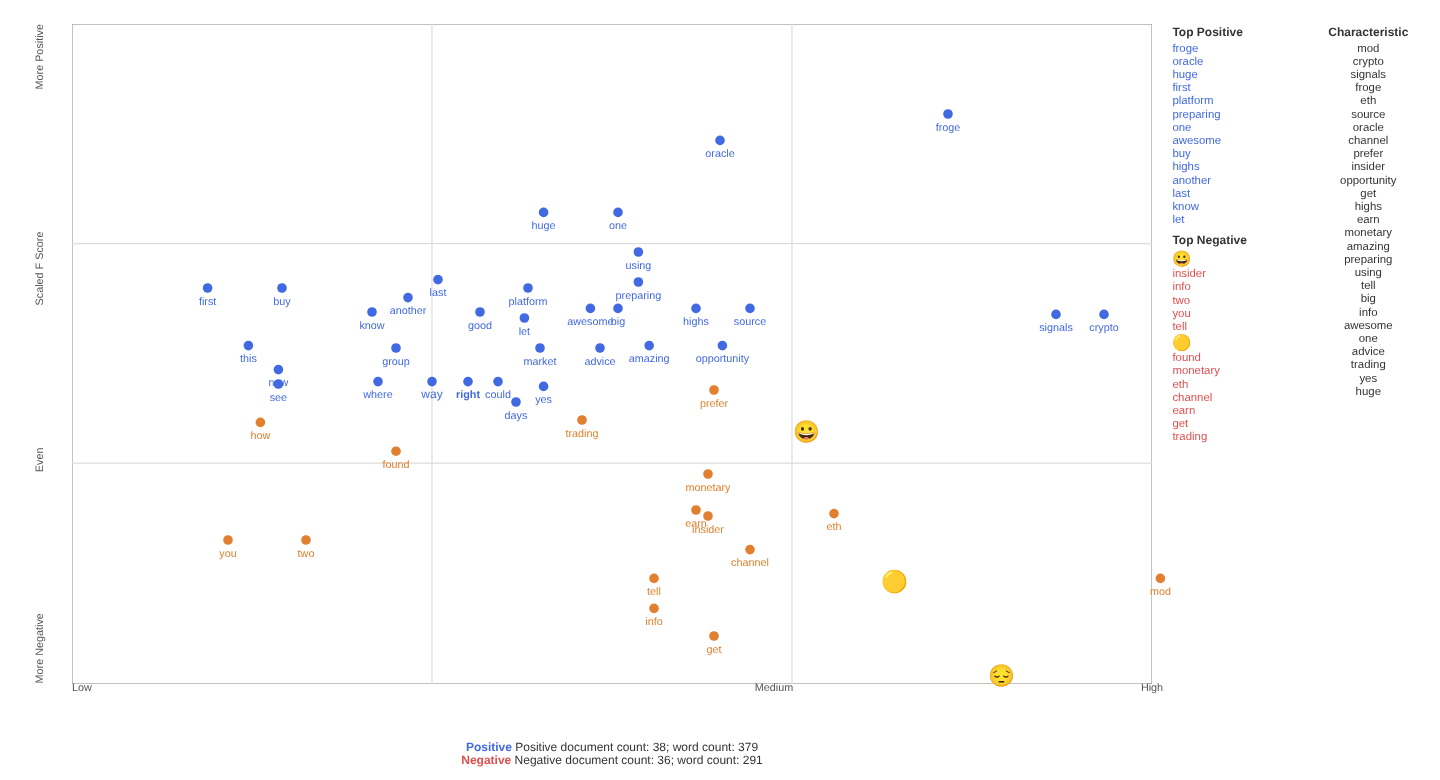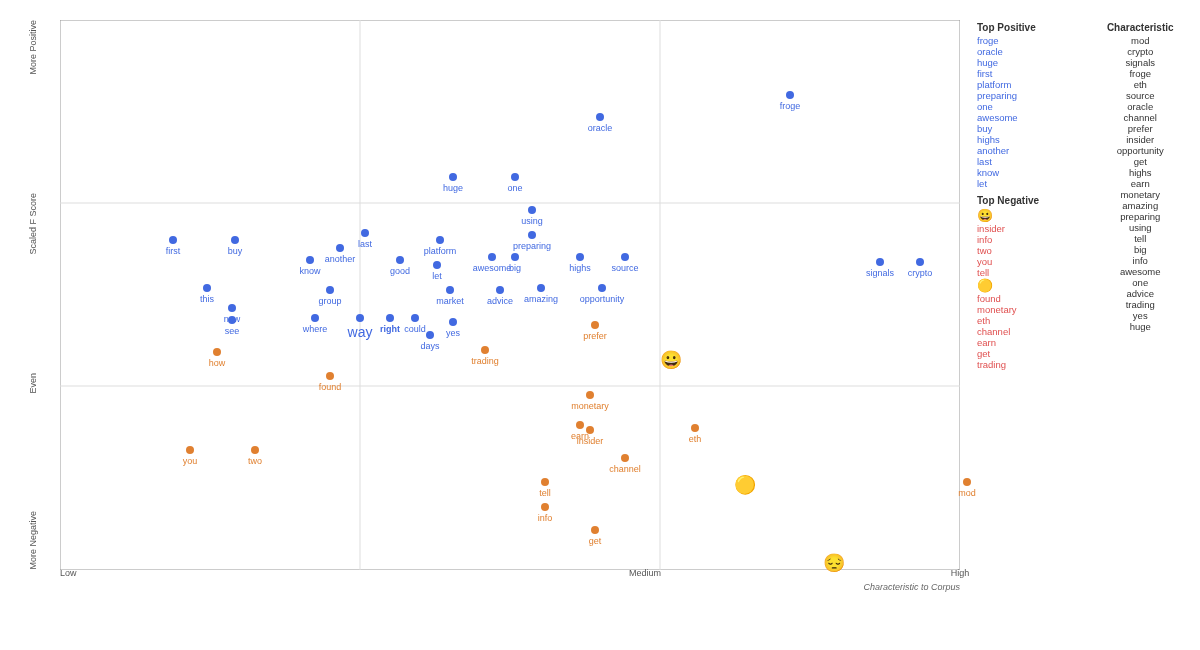--- a/index.html
+++ b/index.html
@@ -66,21 +66,20 @@
     <line x1="0" y1="366" x2="900" y2="366" stroke="#ddd" stroke-width="1"></line>
 
     <line x1="300" y1="0" x2="300" y2="550" stroke="#ddd" stroke-width="1"></line>
     <line x1="600" y1="0" x2="600" y2="550" stroke="#ddd" stroke-width="1"></line>
   </svg>
 
   <span style="position:absolute;bottom:72px;left:60px;font-size:9px;color:#555;">Low</span>
   <span style="position:absolute;bottom:72px;left:645px;font-size:9px;color:#555;transform:translateX(-50%);">Medium</span>
   <span style="position:absolute;bottom:72px;left:960px;font-size:9px;color:#555;transform:translateX(-50%);">High</span>
 
-  <span style="position:absolute;bottom:58px;left:60px;width:900px;text-align:right;font-size:9px;color:#666;font-style:italic;">Characteristic to Corpus</span>
 
   <div id="plot-words" style="position:absolute;left:60px;top:20px;width:900px;height:550px;overflow:visible;">
   <span class="word-label" style="position: absolute; left: 540px; top: 103px; font-size: 9px; color: rgb(65, 105, 225); transform: translateX(-50%); white-space: nowrap;">oracle</span>
       <div class="word-dot" style="position: absolute; left: 540px; top: 97px; width: 8px; height: 8px; border-radius: 50%; background: rgb(65, 105, 225); transform: translate(-50%, -50%);"></div>
       <span class="word-label" style="position: absolute; left: 730px; top: 81px; font-size: 9px; color: rgb(65, 105, 225); transform: translateX(-50%); white-space: nowrap;">froge</span>
       <div class="word-dot" style="position: absolute; left: 730px; top: 75px; width: 8px; height: 8px; border-radius: 50%; background: rgb(65, 105, 225); transform: translate(-50%, -50%);"></div>
       <span class="word-label" style="position: absolute; left: 393px; top: 163px; font-size: 9px; color: rgb(65, 105, 225); transform: translateX(-50%); white-space: nowrap;">huge</span>
       <div class="word-dot" style="position: absolute; left: 393px; top: 157px; width: 8px; height: 8px; border-radius: 50%; background: rgb(65, 105, 225); transform: translate(-50%, -50%);"></div>
       <span class="word-label" style="position: absolute; left: 455px; top: 163px; font-size: 9px; color: rgb(65, 105, 225); transform: translateX(-50%); white-space: nowrap;">one</span>
       <div class="word-dot" style="position: absolute; left: 455px; top: 157px; width: 8px; height: 8px; border-radius: 50%; background: rgb(65, 105, 225); transform: translate(-50%, -50%);"></div>
@@ -123,21 +122,21 @@
       <span class="word-label" style="position: absolute; left: 481px; top: 274px; font-size: 9px; color: rgb(65, 105, 225); transform: translateX(-50%); white-space: nowrap;">amazing</span>
       <div class="word-dot" style="position: absolute; left: 481px; top: 268px; width: 8px; height: 8px; border-radius: 50%; background: rgb(65, 105, 225); transform: translate(-50%, -50%);"></div>
       <span class="word-label" style="position: absolute; left: 542px; top: 274px; font-size: 9px; color: rgb(65, 105, 225); transform: translateX(-50%); white-space: nowrap;">opportunity</span>
       <div class="word-dot" style="position: absolute; left: 542px; top: 268px; width: 8px; height: 8px; border-radius: 50%; background: rgb(65, 105, 225); transform: translate(-50%, -50%);"></div>
       <span class="word-label" style="position: absolute; left: 172px; top: 294px; font-size: 9px; color: rgb(65, 105, 225); transform: translateX(-50%); white-space: nowrap;">new</span>
       <div class="word-dot" style="position: absolute; left: 172px; top: 288px; width: 8px; height: 8px; border-radius: 50%; background: rgb(65, 105, 225); transform: translate(-50%, -50%);"></div>
       <span class="word-label" style="position: absolute; left: 172px; top: 306px; font-size: 9px; color: rgb(65, 105, 225); transform: translateX(-50%); white-space: nowrap;">see</span>
       <div class="word-dot" style="position: absolute; left: 172px; top: 300px; width: 8px; height: 8px; border-radius: 50%; background: rgb(65, 105, 225); transform: translate(-50%, -50%);"></div>
       <span class="word-label" style="position: absolute; left: 255px; top: 304px; font-size: 9px; color: rgb(65, 105, 225); transform: translateX(-50%); white-space: nowrap;">where</span>
       <div class="word-dot" style="position: absolute; left: 255px; top: 298px; width: 8px; height: 8px; border-radius: 50%; background: rgb(65, 105, 225); transform: translate(-50%, -50%);"></div>
-      <span class="word-label" style="position: absolute; left: 300px; top: 304px; font-size: 14px; color: rgb(65, 105, 225); transform: translateX(-50%); white-space: nowrap;">way</span>
+      <span class="word-label" style="position: absolute; left: 300px; top: 304px; font-size: 10px; color: rgb(65, 105, 225); transform: translateX(-50%); white-space: nowrap;">way</span>
       <div class="word-dot" style="position: absolute; left: 300px; top: 298px; width: 8px; height: 8px; border-radius: 50%; background: rgb(65, 105, 225); transform: translate(-50%, -50%);"></div>
       <span class="word-label" style="position: absolute; left: 330px; top: 304px; font-size: 9px; color: rgb(65, 105, 225); transform: translateX(-50%); white-space: nowrap; font-weight: bold;">right</span>
       <div class="word-dot" style="position: absolute; left: 330px; top: 298px; width: 8px; height: 8px; border-radius: 50%; background: rgb(65, 105, 225); transform: translate(-50%, -50%);"></div>
       <span class="word-label" style="position: absolute; left: 355px; top: 304px; font-size: 9px; color: rgb(65, 105, 225); transform: translateX(-50%); white-space: nowrap;">could</span>
       <div class="word-dot" style="position: absolute; left: 355px; top: 298px; width: 8px; height: 8px; border-radius: 50%; background: rgb(65, 105, 225); transform: translate(-50%, -50%);"></div>
       <span class="word-label" style="position: absolute; left: 393px; top: 308px; font-size: 9px; color: rgb(65, 105, 225); transform: translateX(-50%); white-space: nowrap;">yes</span>
       <div class="word-dot" style="position: absolute; left: 393px; top: 302px; width: 8px; height: 8px; border-radius: 50%; background: rgb(65, 105, 225); transform: translate(-50%, -50%);"></div>
       <span class="word-label" style="position: absolute; left: 535px; top: 311px; font-size: 9px; color: rgb(224, 128, 48); transform: translateX(-50%); white-space: nowrap;">prefer</span>
       <div class="word-dot" style="position: absolute; left: 535px; top: 305px; width: 8px; height: 8px; border-radius: 50%; background: rgb(224, 128, 48); transform: translate(-50%, -50%);"></div>
       <span class="word-label" style="position: absolute; left: 370px; top: 321px; font-size: 9px; color: rgb(65, 105, 225); transform: translateX(-50%); white-space: nowrap;">days</span>
@@ -243,13 +242,21 @@
             <div style="color: rgb(51, 51, 51); font-size: 9.5px;">one</div>
             <div style="color: rgb(51, 51, 51); font-size: 9.5px;">advice</div>
             <div style="color: rgb(51, 51, 51); font-size: 9.5px;">trading</div>
             <div style="color: rgb(51, 51, 51); font-size: 9.5px;">yes</div>
             <div style="color: rgb(51, 51, 51); font-size: 9.5px;">huge</div>
           </div>
       </div>
     </div>
   </div>
 
+  <div style="position:absolute;bottom:10px;left:60px;width:900px;text-align:center;">
+    <div style="font-size:10px;color:#333;">
+      <span style="font-weight:bold;color:#4169e1;">Positive</span> <span>Positive document count: 38; word count: 379</span>
+    </div>
+    <div style="font-size:10px;color:#333;">
+      <span style="font-weight:bold;color:#e05050;">Negative</span> <span>Negative document count: 36; word count: 291</span>
+    </div>
+  </div>
 </div>
 
 </body></html>

